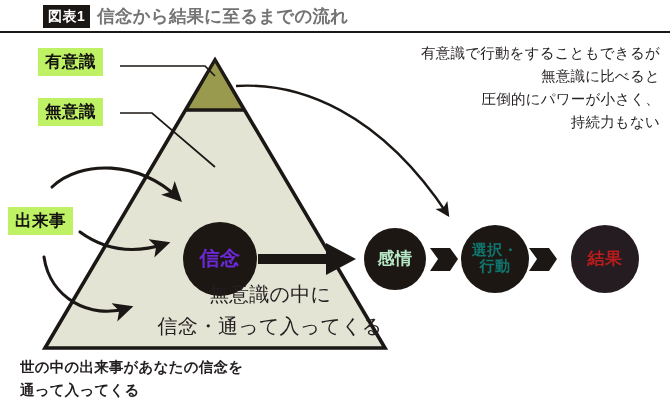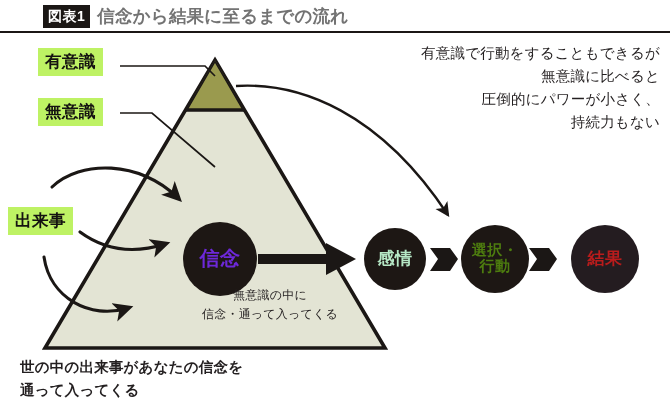--- a/index.html
+++ b/index.html
@@ -35,21 +35,21 @@
   
   .node-label{
     position:absolute;color:#cfe8d4;font-weight:bold;text-align:center;
     line-height:1.08;white-space:pre-line;letter-spacing:.5px;
     pointer-events:none;
   }
 
   
   .para{position:absolute;color:#231f20;font-size:14.5px;line-height:1.58;letter-spacing:.2px;}
   #para-right{left:338px;top:42px;width:322px;text-align:right;}
-  #para-inside{left:150px;top:286px;width:240px;text-align:center;font-size:12px;line-height:1.62;}
+  #para-inside{left:150px;top:278px;width:240px;text-align:center;font-size:20px;line-height:1.62;}
   #para-bottom{left:20px;top:356px;width:420px;text-align:left;line-height:1.62;font-weight:bold;}
   .para span{display:block;}
 </style>
 </head>
 <body>
 
 <div id="stage">
 
   <div class="title-row">
     <div class="title-badge">図表1</div>
@@ -103,21 +103,21 @@
     <circle cx="220" cy="259" r="37" fill="#1d1714"></circle>
     <circle cx="395" cy="259" r="31" fill="#1d1714"></circle>
     <circle cx="495" cy="259" r="34" fill="#1d1714"></circle>
     <circle cx="605" cy="259" r="34" fill="#241c20"></circle>
   </svg>
 
   <div class="node-label" style="left:180px;top:248px;width:80px;font-size:20px;color:#6d28d9;">信念</div>
 
   <div class="node-label" style="left:360px;top:250px;width:70px;font-size:17px;color:#b6e8c6;">感情</div>
 
-  <div class="node-label" style="left:458px;top:242px;width:74px;font-size:15px;color:#4d7c0f;">選択・
+  <div class="node-label" style="left:458px;top:242px;width:74px;font-size:15px;color:#0f766e;">選択・
 行動</div>
 
   <div class="node-label" style="left:570px;top:250px;width:70px;font-size:17px;color:#b91c1c;">結果</div>
 
   <div class="tag" id="tag-conscious">有意識</div>
   <div class="tag" id="tag-unconscious">無意識</div>
   <div class="tag" id="tag-events">出来事</div>
 
   <div class="para" id="para-right">
     <span>有意識で行動をすることもできるが</span>

